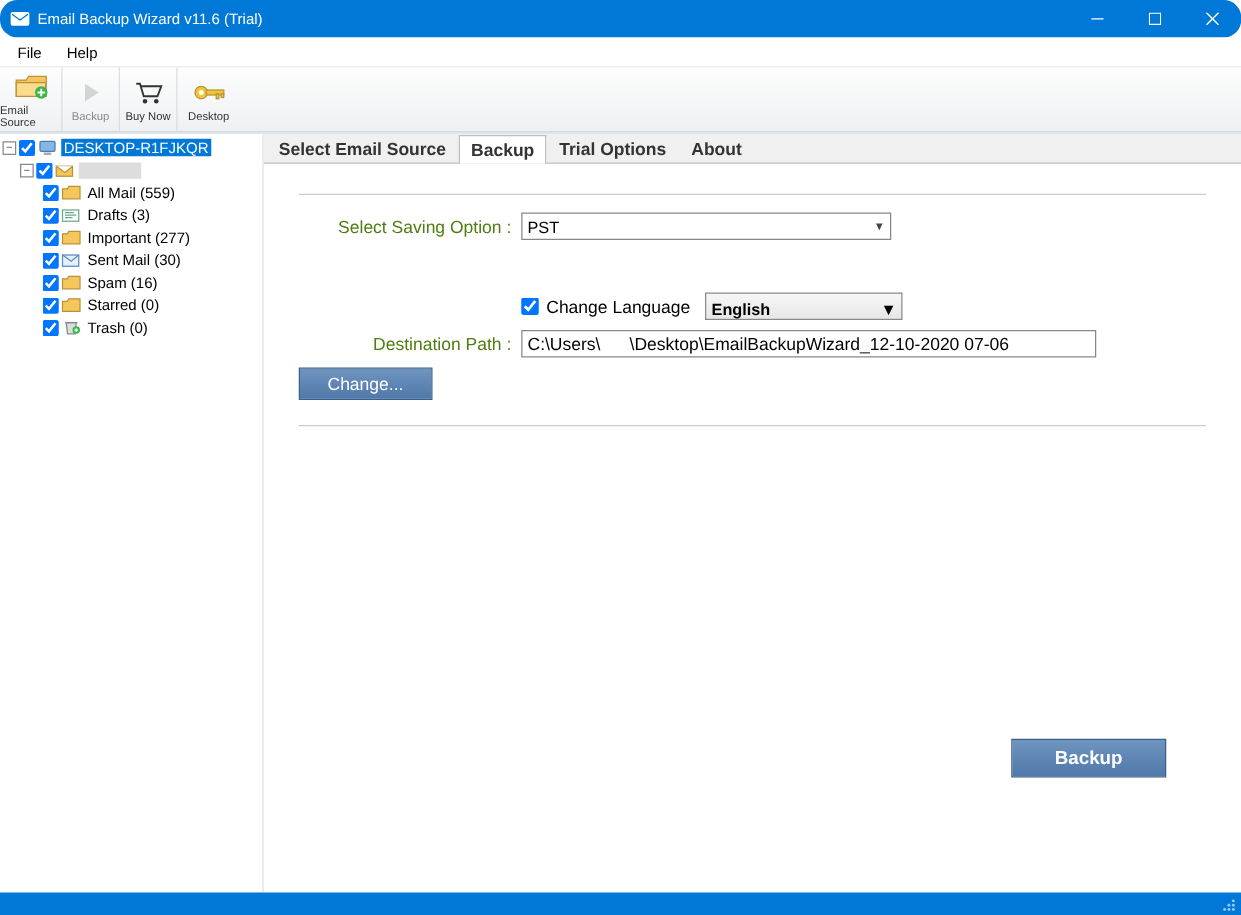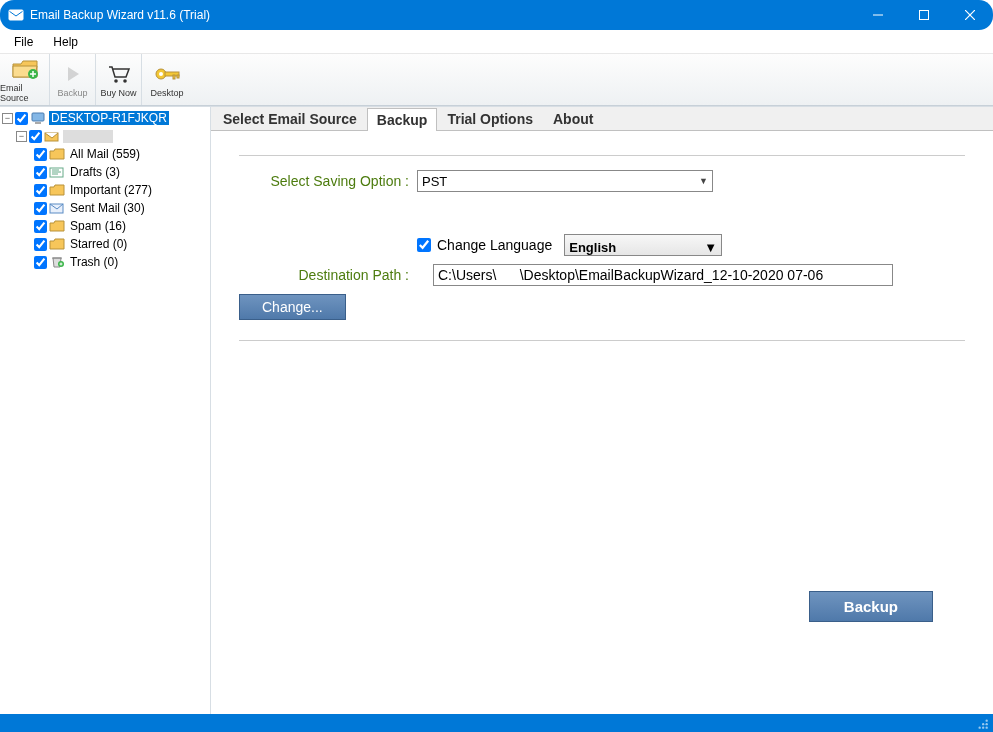--- a/index.html
+++ b/index.html
@@ -39,21 +39,21 @@
 .content { flex: 1; padding: 16px 28px 16px 28px; position: relative; }
 .hr { border: none; border-top: 1px solid #ccc; margin: 8px 0 14px; }
 .row { display: flex; align-items: center; margin-bottom: 8px; }
 .row-label { width: 178px; text-align: right; font-size: 14px; color: #4d7c0f; padding-right: 8px; }
 .select { width: 296px; height: 22px; font-size: 13px; border: 1px solid #888; background: #fff; padding-left: 4px; cursor: pointer; display: flex; align-items: center; justify-content: space-between; }
 .select .arrow { font-size: 9px; padding-right: 4px; color: #444; }
 .lang-row { margin-top: 42px; margin-left: 178px; }
 .lang-row label { font-size: 14px; display: inline-flex; align-items: center; }
 .lang-row input[type=checkbox] { width: 14px; height: 14px; margin-right: 6px; }
 .lang-select { width: 158px; height: 22px; margin-left: 12px; border: 1px solid #888; background: linear-gradient(#f7f7f7,#e6e6e6); padding: 0 4px; font-size: 13px; cursor: pointer; display: inline-flex; align-items: flex-end; justify-content: space-between; font-weight: bold; }
-.dest-input { width: 460px; height: 22px; border: 1px solid #888; background: #fff; font-size: 14px; padding: 0 4px; margin-left: 16px; }
+.dest-input { width: 460px; height: 22px; border: 1px solid #888; background: #fff; font-size: 14px; padding: 0 4px; margin-left: 0; }
 .btn-blue { background: linear-gradient(#6f94bf,#4f79aa); border: 1px solid #3a5f8a; color: #fff; font-size: 14px; padding: 4px 22px; cursor: pointer; }
 .change-wrap { display: flex; width: 638px; margin-top: 6px; }
 .hr2 { border: none; border-top: 1px solid #ccc; margin: 20px 0; }
 .backup-wrap { position: absolute; right: 60px; top: 460px; }
 .backup-btn { padding: 6px 34px; font-size: 15px; font-weight: bold; }
 
 .statusbar { height: 18px; background: #0078d7; display: flex; justify-content: flex-end; align-items: center; padding-right: 4px; }
 .grip { width: 14px; height: 14px; opacity: .6; }
 </style>
 </head>

